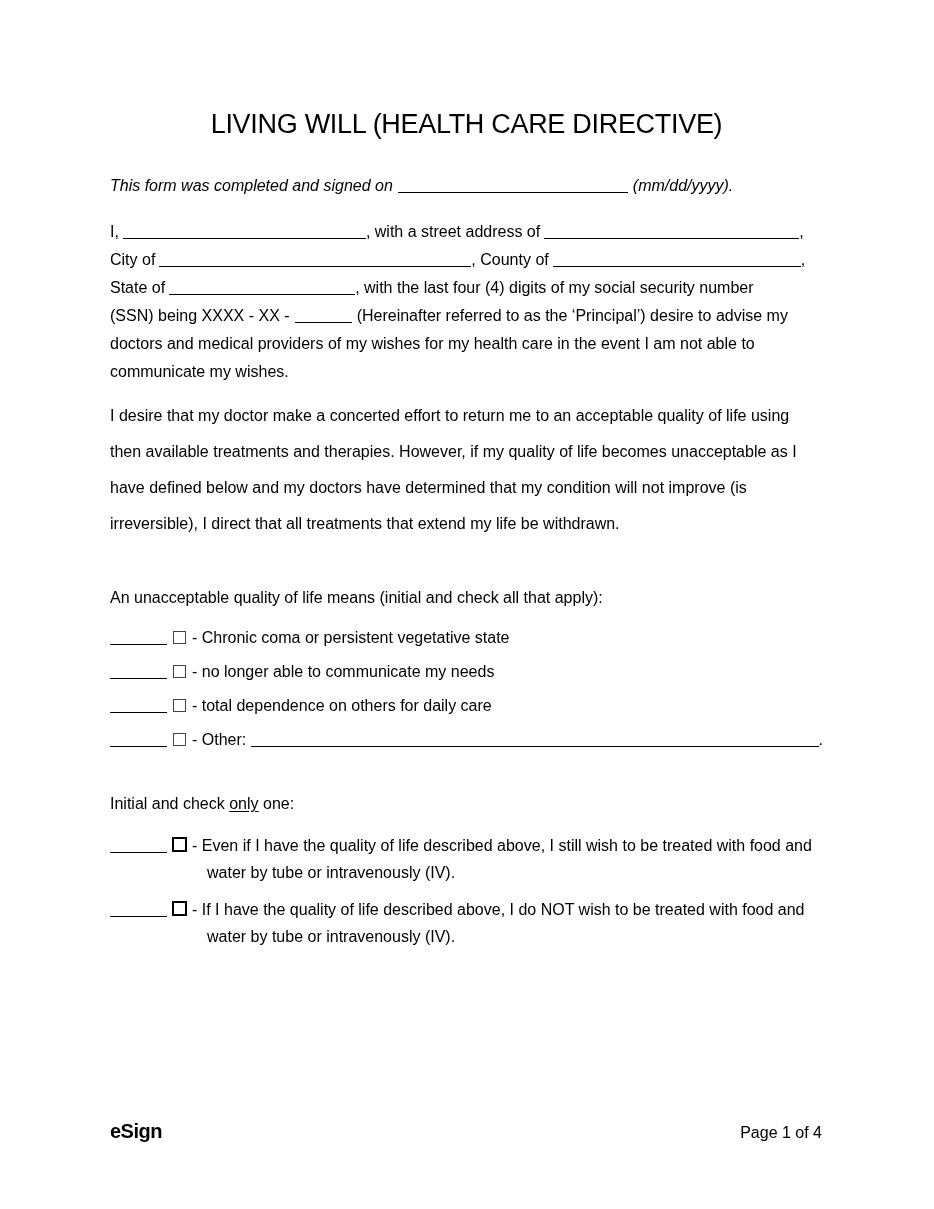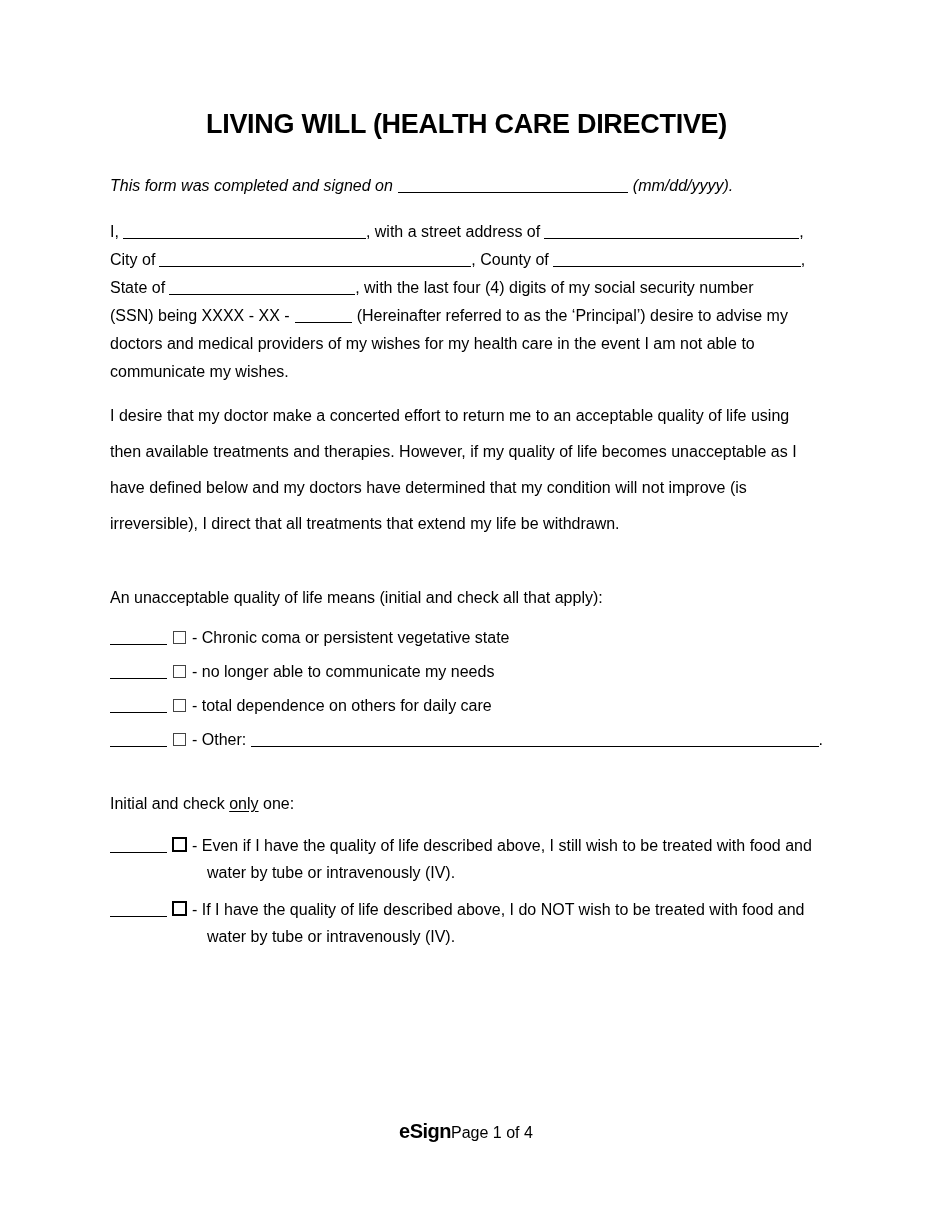--- a/index.html
+++ b/index.html
@@ -8,21 +8,21 @@
     position:relative;
     width:934px; height:1209px;
     background:#ffffff;
     font-family:"Liberation Sans","DejaVu Sans",sans-serif;
     color:#000;
     overflow:hidden;
   }
   .content { padding:108px 111px 0 110px; }
 
   .doc-title {
-    font-size:27px; font-weight:700; text-align:center;
+    font-size:27px; font-weight:400; text-align:center;
     letter-spacing:-0.3px; line-height:32px; white-space:pre;
   }
 
   .row { display:flex; align-items:flex-end; height:28px; }
   .row > * { flex:0 0 auto; }
   .t { font-size:16px; line-height:28px; white-space:pre; }
 
   .blank {
     border-bottom:1.5px solid #000;
     margin-bottom:7px; height:14px;
@@ -67,21 +67,21 @@
   .only-item .cb-bold { flex:0 0 auto; margin-top:5px; }
   .only-text {
     flex:0 0 auto;
     margin-left:5px; width:622px;
     font-size:16px; line-height:27px;
     padding-left:15px; text-indent:-15px;
   }
 
   .footer {
     position:absolute; left:110px; right:112px; top:1120px;
-    display:flex; justify-content:center; align-items:baseline;
+    display:flex; justify-content:space-between; align-items:baseline;
   }
   .brand { font-size:20px; font-weight:700; letter-spacing:-0.5px; }
   .page-num { font-size:16px; }
 </style>
 </head>
 <body>
 
 <div class="page">
   <div class="content">
 

